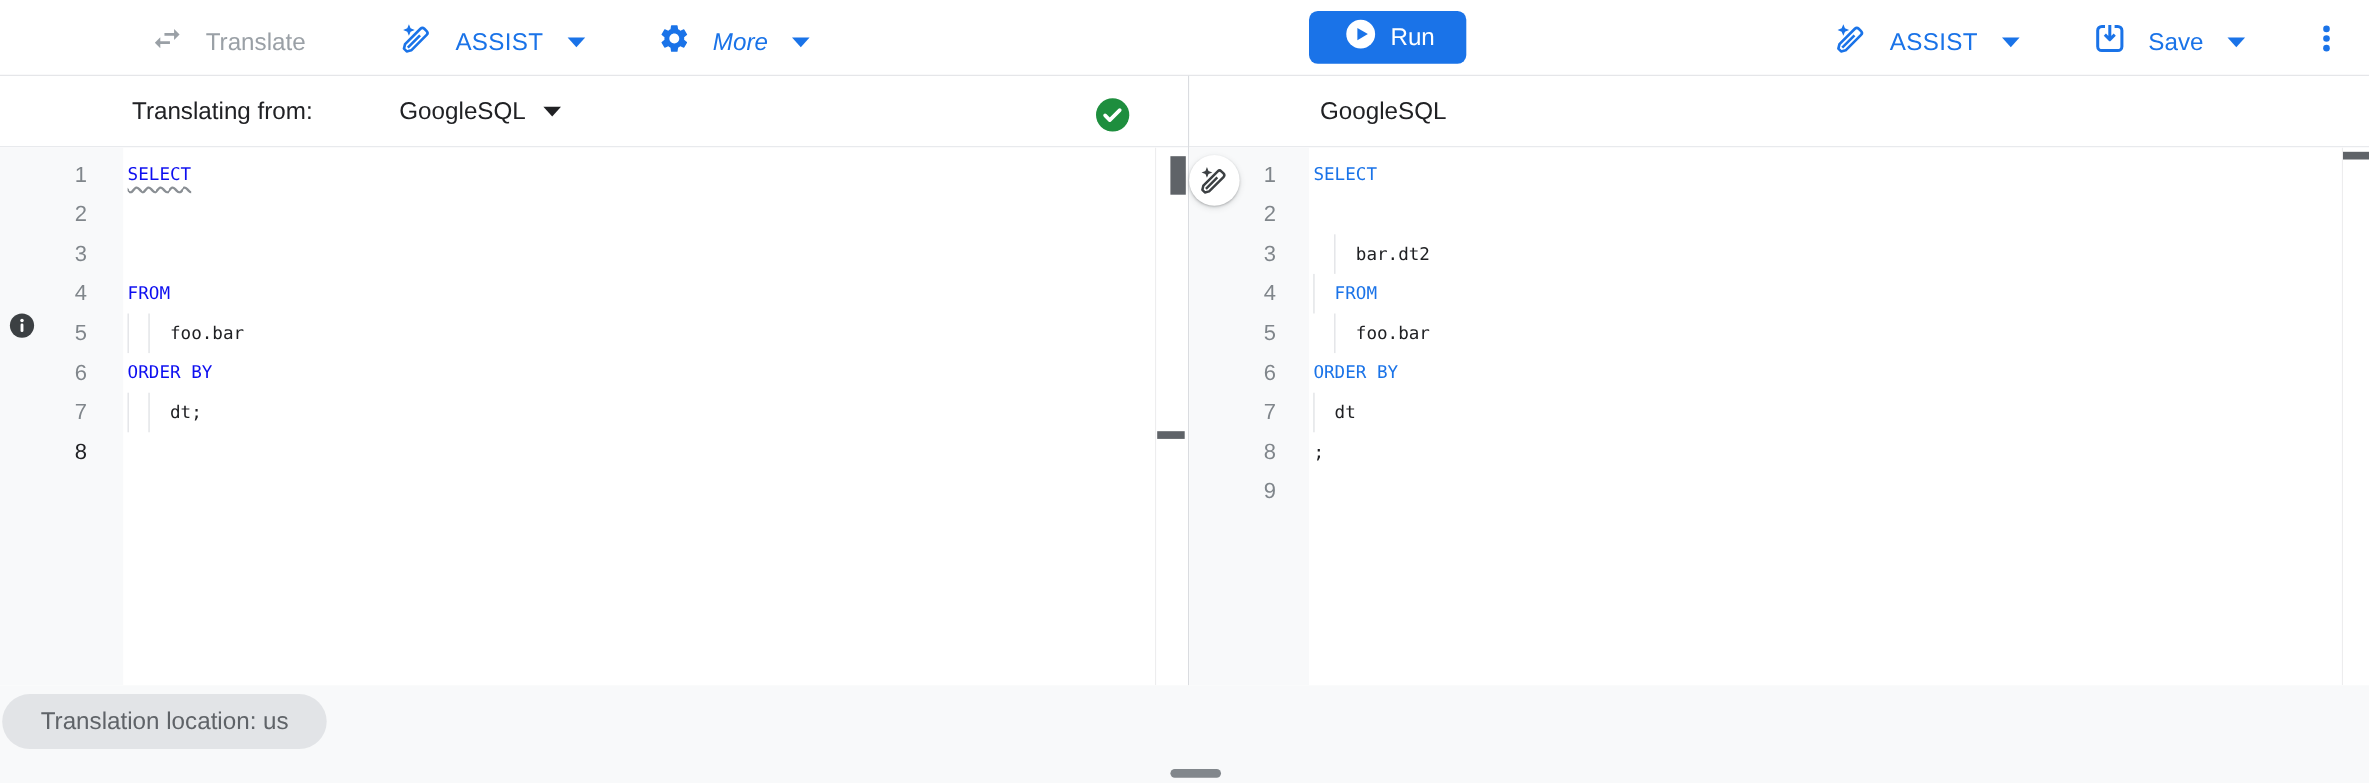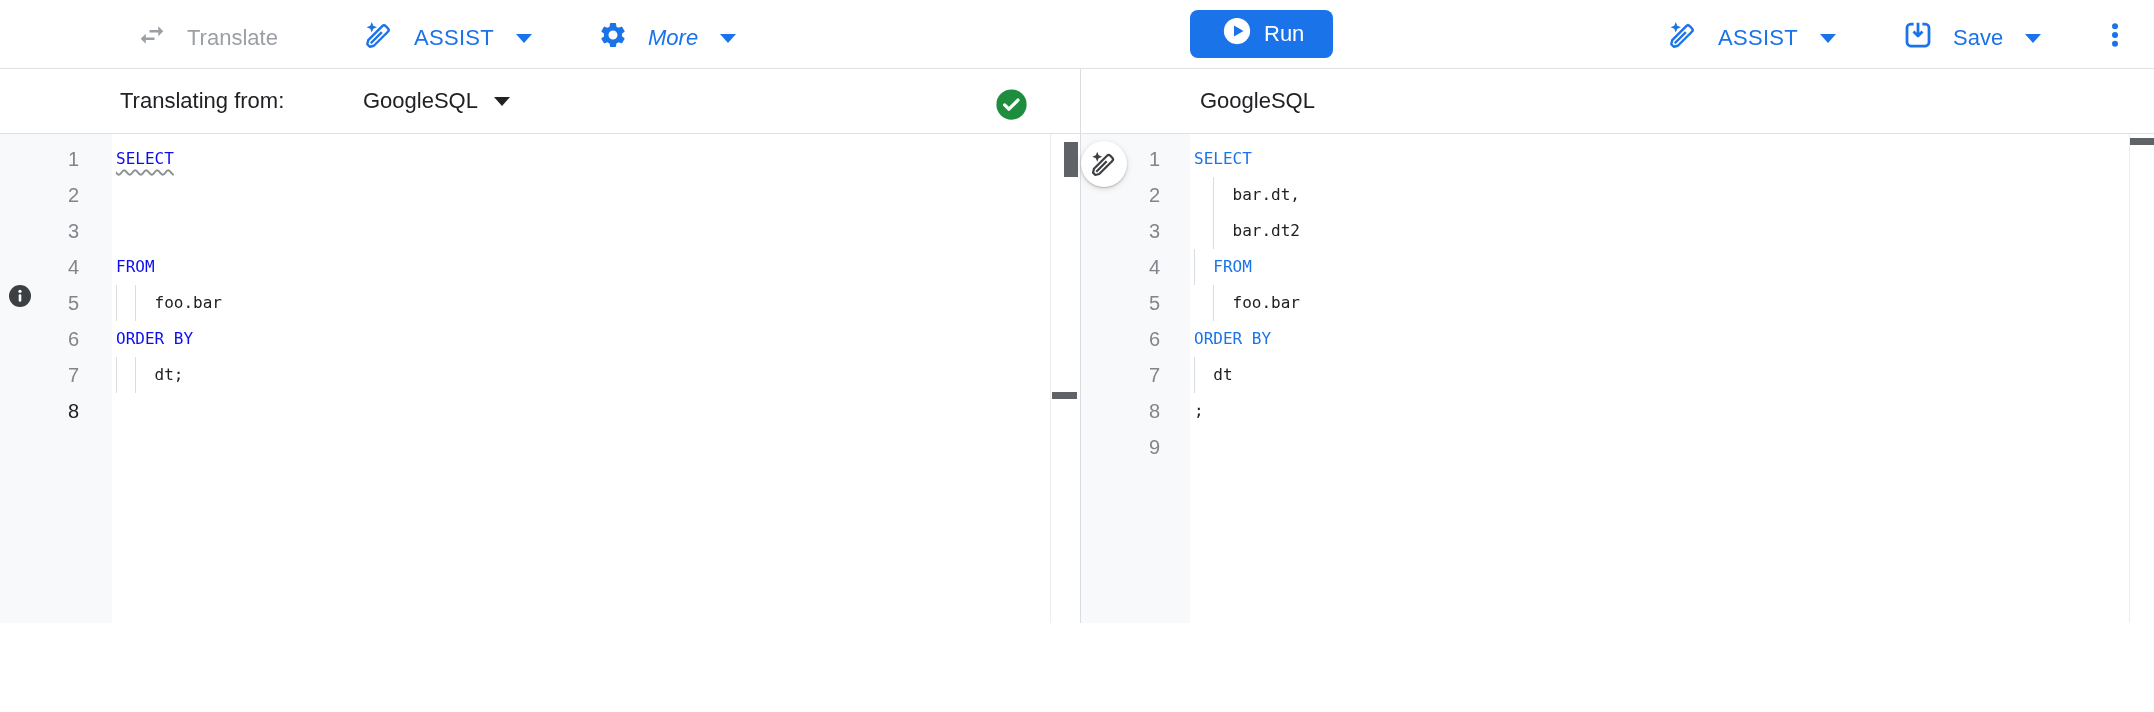--- a/index.html
+++ b/index.html
@@ -233,21 +233,20 @@
 
   <div class="editor ed-right">
     <div class="gutter-bg"></div>
     <div class="rows" id="right-rows">
         <div class="ed-row">
           <div class="ed-gutter">1</div>
           <div class="ed-code"><span class="kw">SELECT</span></div>
         </div>
         <div class="ed-row">
           <div class="ed-gutter">2</div>
-          <div class="ed-code"><span class="guide" style="left: calc(2ch + 4px);"></span><span class="pl">    bar.dt,</span></div>
         </div>
         <div class="ed-row">
           <div class="ed-gutter">3</div>
           <div class="ed-code"><span class="guide" style="left: calc(2ch + 4px);"></span><span class="pl">    bar.dt2</span></div>
         </div>
         <div class="ed-row">
           <div class="ed-gutter">4</div>
           <div class="ed-code"><span class="guide" style="left: calc(0ch + 4px);"></span><span class="pl">  </span><span class="kw">FROM</span></div>
         </div>
         <div class="ed-row">
@@ -275,14 +274,18 @@
     <div class="thumb-v-right"></div>
   </div>
 
   <button class="wand-btn">
     <svg width="28" height="28" viewBox="0 0 24 24">
       <path d="M6.2 1.6 L7.4 4.6 10.4 5.8 7.4 7 6.2 10 5 7 2 5.8 5 4.6 Z" fill="#3c4043"></path>
       <path d="M5.4 18.6 l8.9-8.9 M4.6 21.4 l-2-2 0.8-3.3 L14.6 4.9 a2 2 0 0 1 2.8 0 l1.7 1.7 a2 2 0 0 1 0 2.8 L7.9 20.6 Z" fill="none" stroke="#3c4043" stroke-width="1.9" stroke-linejoin="round"></path>
     </svg>
   </button>
 
+  <div class="footer">
+    <div class="chip">Translation location: us</div>
+    <div class="drag-handle"></div>
+  </div>
 
 </div>
 
 </body></html>

